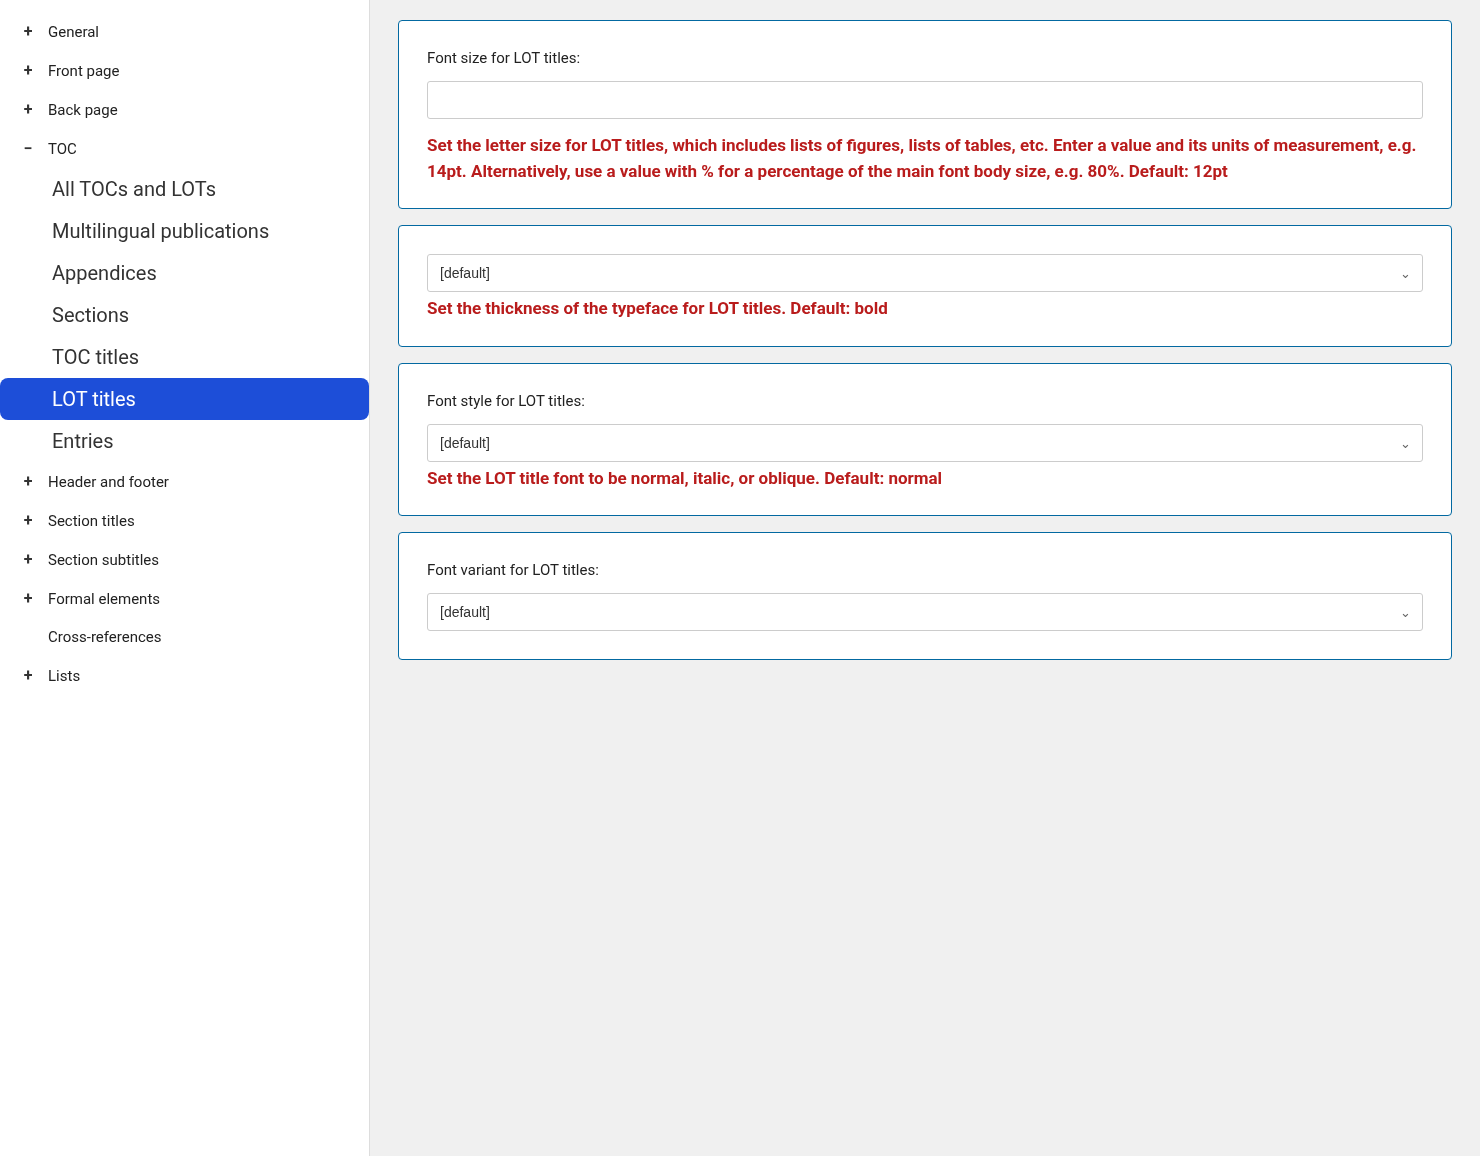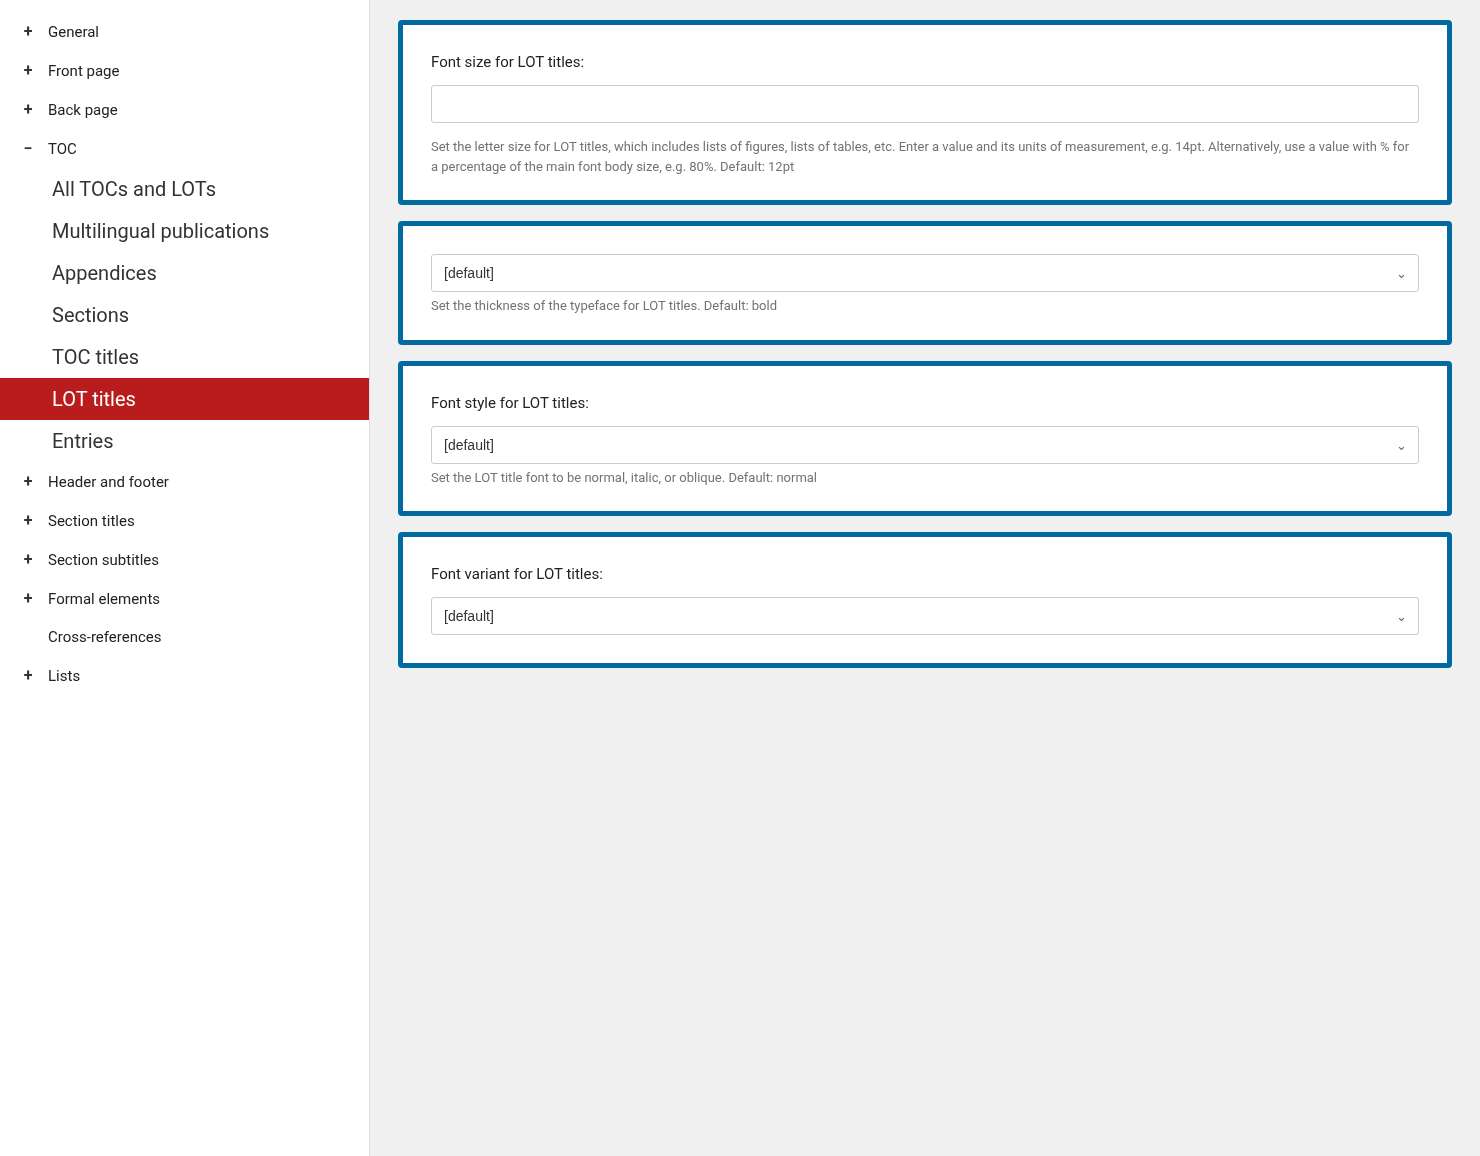--- a/index.html
+++ b/index.html
@@ -45,35 +45,36 @@
       display: flex;
       align-items: center;
       padding: 9px 20px 9px 52px;
       cursor: pointer;
       font-size: 20px;
       color: #333;
       user-select: none;
     }
 
     .sidebar-subitem.active {
-      background: #b91c1c;
+      background: #1d4ed8;
       color: #ffffff;
+      border-radius: 8px;
     }
 
     
     .main {
       flex: 1;
       overflow-y: auto;
       padding: 20px 28px;
       background: #f0f0f0;
     }
 
     .card {
       background: #ffffff;
-      border: 5px solid #0369a1;
+      border: 1px solid #0369a1;
       border-radius: 4px;
       padding: 28px 28px 24px 28px;
       margin-bottom: 16px;
     }
 
     .card-title {
       font-size: 15px;
       color: #222;
       margin-bottom: 14px;
       font-weight: 400;
@@ -84,23 +85,24 @@
       border: 1px solid #ccc;
       border-radius: 3px;
       padding: 10px 12px;
       font-size: 14px;
       color: #333;
       outline: none;
       margin-bottom: 14px;
     }
 
     .card-hint {
-      font-size: 13px;
-      color: #737373;
+      font-size: 17px;
+      color: #b91c1c;
       line-height: 1.5;
+      font-weight: bold;
     }
 
     .card-select-wrapper {
       position: relative;
       margin-bottom: 4px;
     }
 
     .card-select {
       width: 100%;
       border: 1px solid #ccc;

